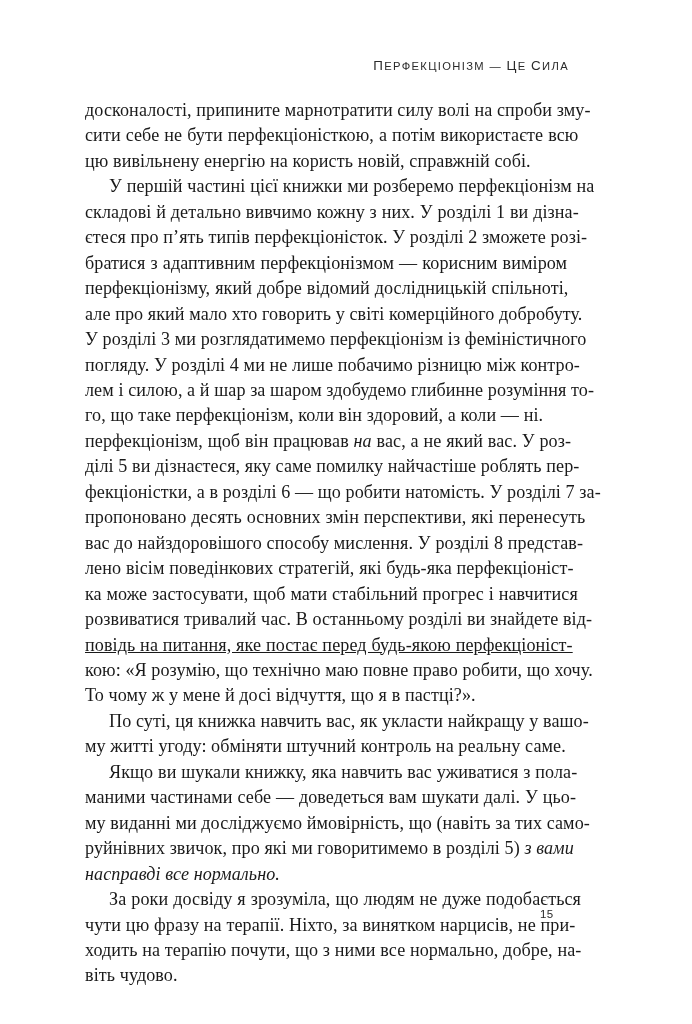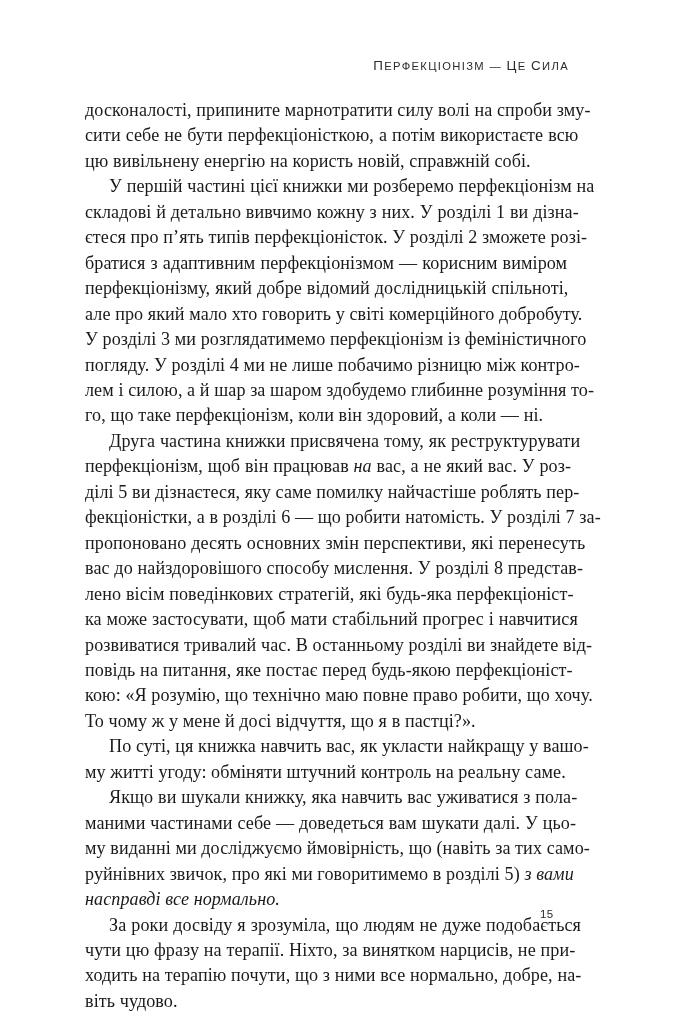--- a/index.html
+++ b/index.html
@@ -88,30 +88,29 @@
       <span class="line indent" style="word-spacing: 0.12px;"><span>У першій частині цієї книжки ми розберемо перфекціонізм на</span></span>
       <span class="line" style="word-spacing: 0.18px;"><span>складові й детально вивчимо кожну з них. У розділі 1 ви дізна-</span></span>
       <span class="line"><span>єтеся про п’ять типів перфекціоністок. У розділі 2 зможете розі-</span></span>
       <span class="line" style="word-spacing: 0.45px;"><span>братися з адаптивним перфекціонізмом — корисним виміром</span></span>
       <span class="line" style="word-spacing: 0.3px;"><span>перфекціонізму, який добре відомий дослідницькій спільноті,</span></span>
       <span class="line"><span>але про який мало хто говорить у світі комерційного добробуту.</span></span>
       <span class="line"><span>У розділі 3 ми розглядатимемо перфекціонізм із феміністичного</span></span>
       <span class="line"><span>погляду. У розділі 4 ми не лише побачимо різницю між контро-</span></span>
       <span class="line"><span>лем і силою, а й шар за шаром здобудемо глибинне розуміння то-</span></span>
       <span class="line"><span>го, що таке перфекціонізм, коли він здоровий, а коли — ні.</span></span>
-      <span class="line indent" style="word-spacing: 0.2px;"><span>Друга частина книжки присвячена тому, як реструктурувати</span></span>
       <span class="line" style="word-spacing: 0.16px;"><span>перфекціонізм, щоб він працював </span><i>на</i><span> вас, а не який вас. У роз-</span></span>
       <span class="line"><span>ділі 5 ви дізнаєтеся, яку саме помилку найчастіше роблять пер-</span></span>
       <span class="line"><span>фекціоністки, а в розділі 6 — що робити натомість. У розділі 7 за-</span></span>
       <span class="line" style="word-spacing: 0.25px;"><span>пропоновано десять основних змін перспективи, які перенесуть</span></span>
       <span class="line" style="word-spacing: 0.1px;"><span>вас до найздоровішого способу мислення. У розділі 8 представ-</span></span>
       <span class="line" style="word-spacing: 0.15px;"><span>лено вісім поведінкових стратегій, які будь-яка перфекціоніст-</span></span>
       <span class="line" style="word-spacing: 0.2px;"><span>ка може застосувати, щоб мати стабільний прогрес і навчитися</span></span>
       <span class="line"><span>розвиватися тривалий час. В останньому розділі ви знайдете від-</span></span>
-      <span class="line" style="word-spacing: 0.2px;"><span>повідь на питання, яке постає перед будь-якою перфекціоніст-</span></span>
+      <span class="line" style="word-spacing: 0.2px; text-decoration: underline;"><span>повідь на питання, яке постає перед будь-якою перфекціоніст-</span></span>
       <span class="line"><span>кою: «Я розумію, що технічно маю повне право робити, що хочу.</span></span>
       <span class="line"><span>То чому ж у мене й досі відчуття, що я в пастці?».</span></span>
       <span class="line indent"><span>По суті, ця книжка навчить вас, як укласти найкращу у вашо-</span></span>
       <span class="line"><span>му житті угоду: обміняти штучний контроль на реальну саме.</span></span>
       <span class="line indent" style="word-spacing: 0.2px;"><span>Якщо ви шукали книжку, яка навчить вас уживатися з пола-</span></span>
       <span class="line" style="word-spacing: 0.2px;"><span>маними частинами себе — доведеться вам шукати далі. У цьо-</span></span>
       <span class="line"><span>му виданні ми досліджуємо ймовірність, що (навіть за тих само-</span></span>
       <span class="line"><span>руйнівних звичок, про які ми говоритимемо в розділі 5) </span><i>з вами</i></span>
       <span class="line"><i>насправді все нормально.</i></span>
       <span class="line indent" style="word-spacing: 0.35px;"><span>За роки досвіду я зрозуміла, що людям не дуже подобається</span></span>

